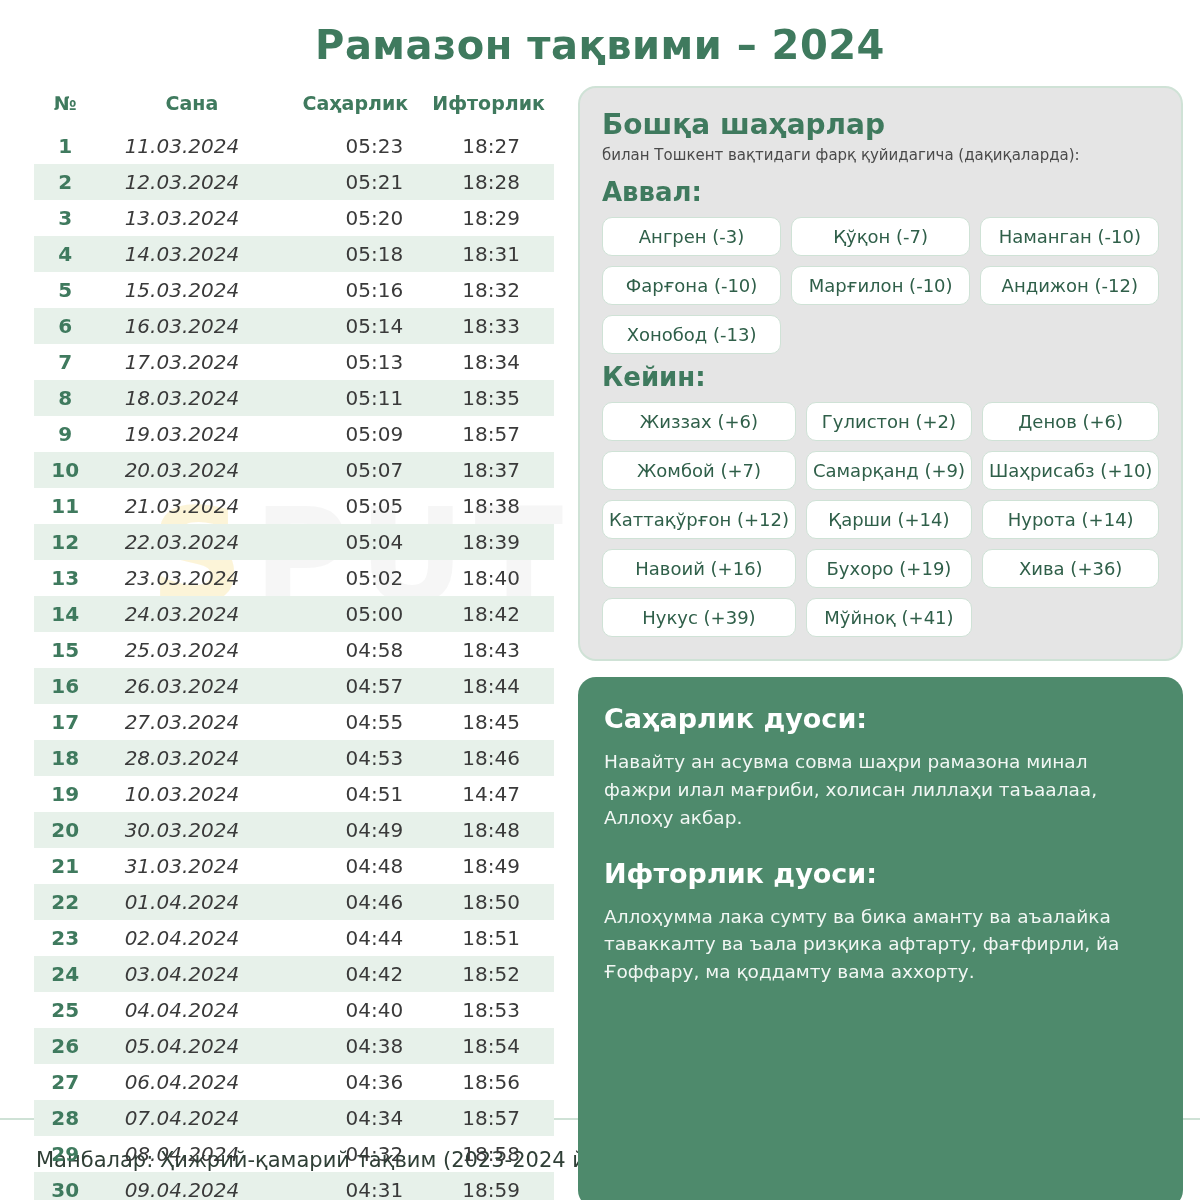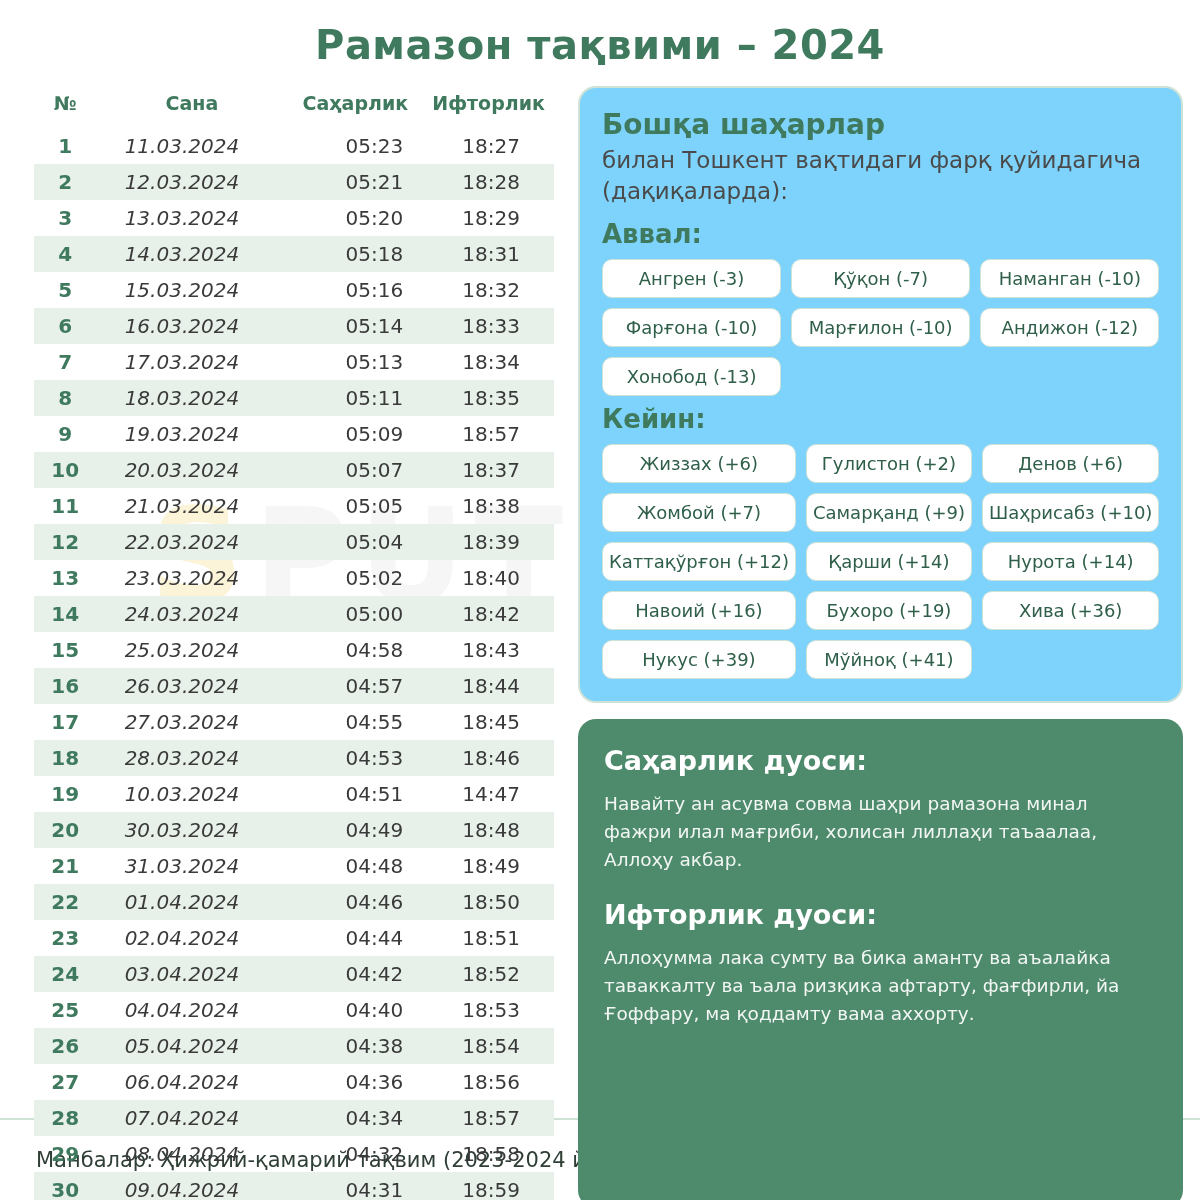--- a/index.html
+++ b/index.html
@@ -69,30 +69,30 @@
   table.cal td.sahar { text-align: right; padding-right: 20px; }
   table.cal td.iftar { text-align: right; padding-right: 34px; }
 
   
   .right-col { flex: 1; display: flex; flex-direction: column; gap: 16px; }
 
   .card-cities {
     border: 2px solid #cfe2d6;
     border-radius: 18px;
     padding: 20px 22px 22px 22px;
-    background: #7dd3fc;
+    background: #e5e5e5;
   }
   .card-cities h2 {
     margin: 0 0 4px 0;
     font-size: 28px;
     color: #3f7a5e;
     font-weight: bold;
   }
   .card-cities .sub {
-    font-size: 23px;
+    font-size: 15px;
     color: #4a4a4a;
     line-height: 1.35;
     margin-bottom: 12px;
   }
   .grp-title {
     font-size: 26px;
     font-weight: bold;
     color: #3f7a5e;
     margin: 8px 0 10px 0;
   }

